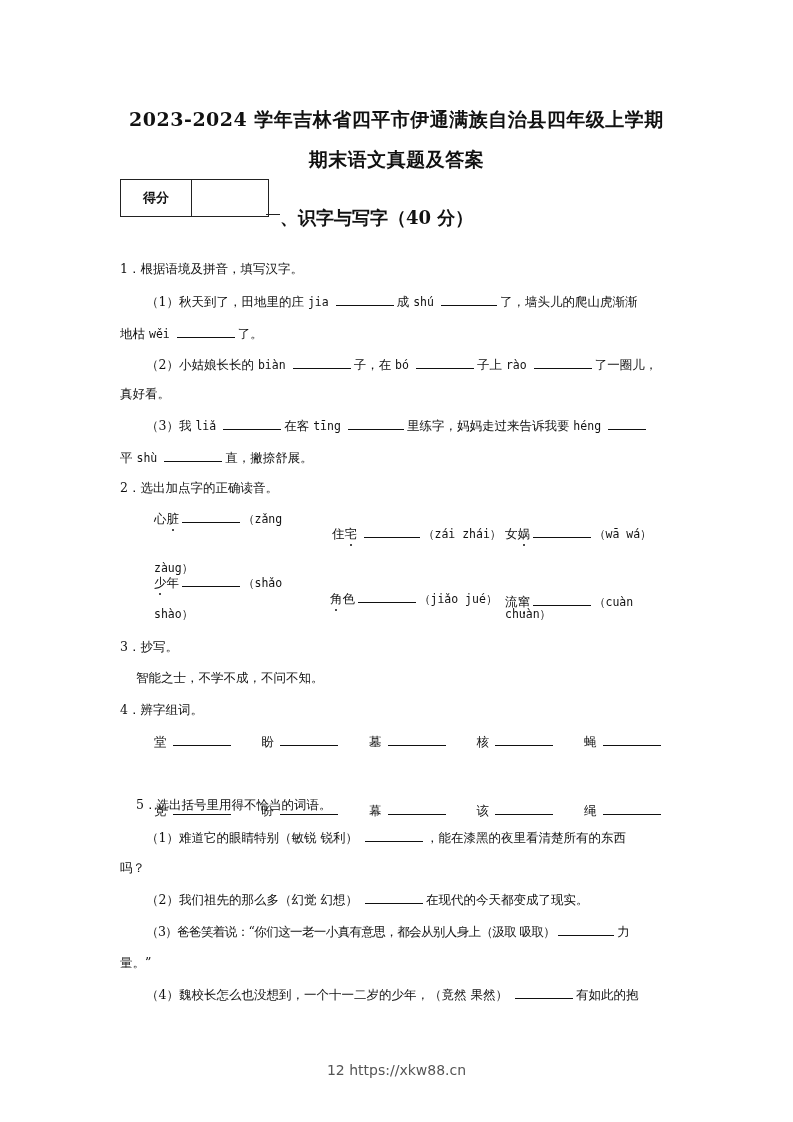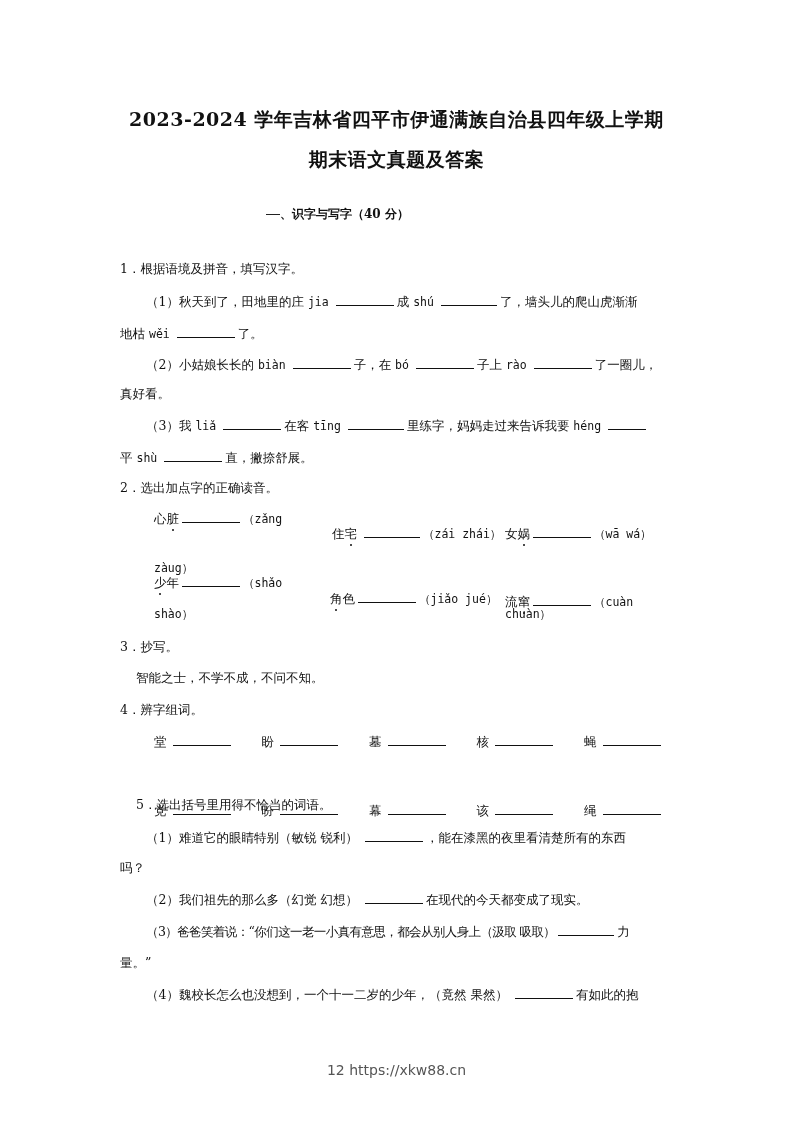--- a/index.html
+++ b/index.html
@@ -7,37 +7,41 @@
          font-family:"DejaVu Serif","Liberation Serif",serif; color:#111; }
   .title { position:absolute; left:0; width:793px; text-align:center;
            font-weight:bold; font-size:19px; letter-spacing:0.5px; }
   .t1 { top:107px; }
   .t2 { top:147px; }
   table.score { position:absolute; left:120px; top:179px; border-collapse:collapse; }
   table.score td { border:1px solid #222; height:34px; font-size:13px; font-weight:bold; text-align:center; }
   table.score td.lbl { width:68px; }
   table.score td.blank { width:74px; }
   .sec-line { position:absolute; left:266px; top:214px; width:14px; border-top:1px solid #222; }
-  .sec { position:absolute; left:280px; top:206px; font-size:12px; font-weight:bold; }
+  .sec { position:absolute; left:280px; top:206px; font-size:18px; font-weight:bold; }
   .line { position:absolute; font-size:12.5px; white-space:nowrap; }
   .blank-u { display:inline-block; border-bottom:1px solid #111; height:12px; vertical-align:baseline; margin:0 3px; }
   .py { font-family:"DejaVu Sans Mono","Liberation Mono",monospace; font-size:11.5px; }
   .dot { position:relative; }
   .dot::after { content:""; position:absolute; left:50%; bottom:-5px; width:2px; height:2px; margin-left:-1px; background:#111; border-radius:50%; }
   .footer { position:absolute; top:1062px; left:0; width:793px; text-align:center;
             font-family:"DejaVu Sans","Liberation Sans",sans-serif; font-size:14px; color:#555; }
 </style>
 </head>
 <body>
 
 <div class="title t1">2023-2024 学年吉林省四平市伊通满族自治县四年级上学期</div>
 <div class="title t2">期末语文真题及答案</div>
 
 <table class="score">
   <tbody>
+  <tr>
+    <td class="lbl">得分</td>
+    <td class="blank"></td>
+  </tr>
 </tbody>
   </table>
 <div class="sec-line"></div>
 <div class="sec">、识字与写字（40 分）</div>
 
 <div class="line" style="left:120px;top:261px;">1．根据语境及拼音，填写汉字。</div>
 
 <div class="line" style="left:146px;top:293px;">
   <span>（1）秋天到了，田地里的庄</span>
   <span class="py">jia</span>

